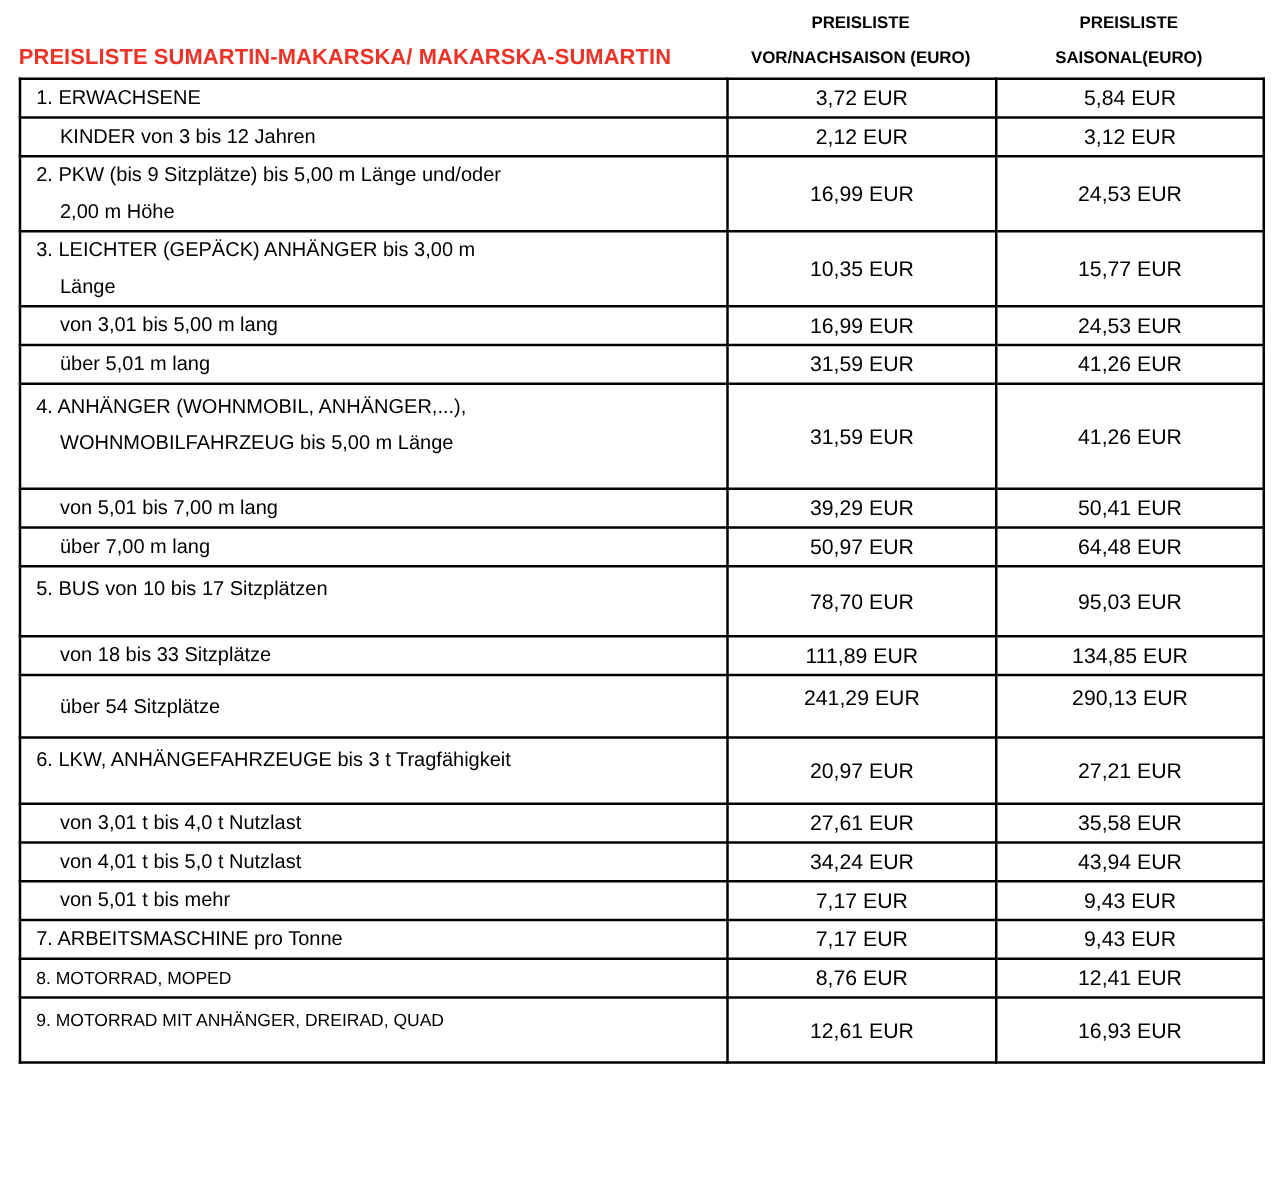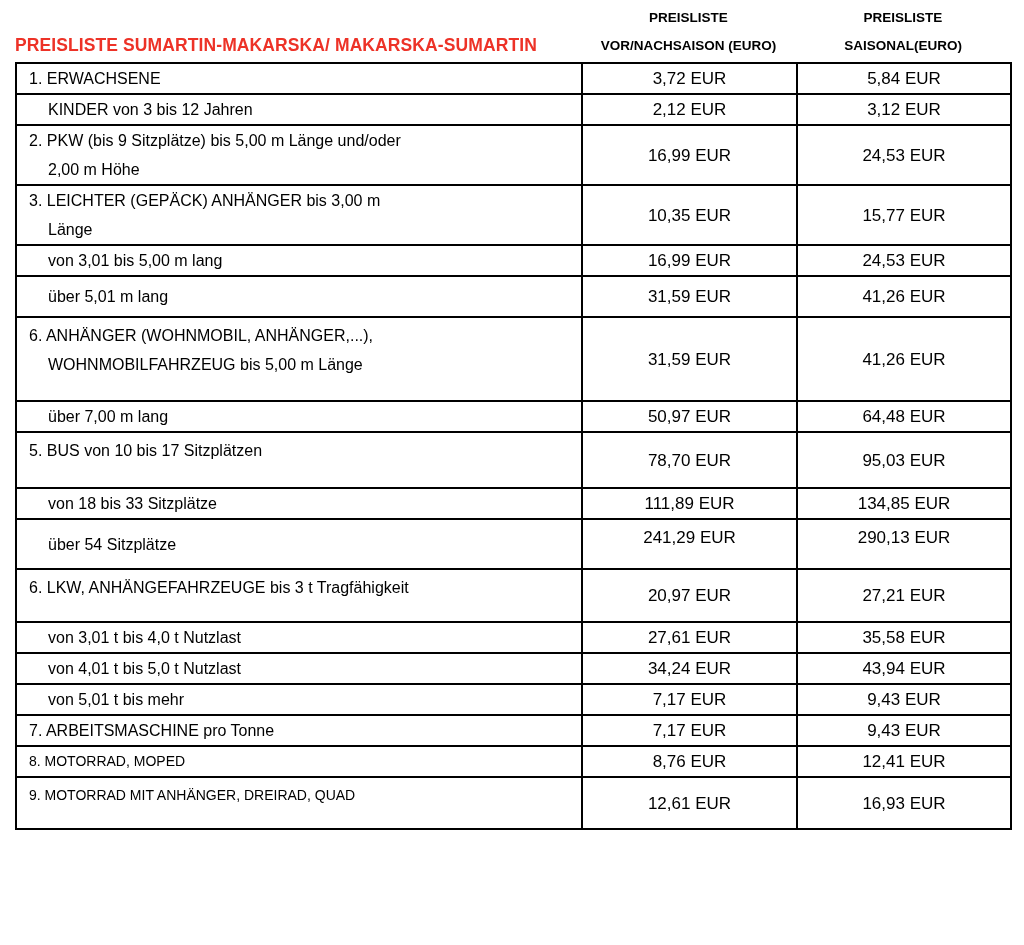--- a/index.html
+++ b/index.html
@@ -123,34 +123,41 @@
           <td class="price-cell" style="vertical-align: middle; border-color: rgb(0, 0, 0);">10,35 EUR</td>
           <td class="price-cell" style="vertical-align: middle; border-color: rgb(0, 0, 0);">15,77 EUR</td>
         </tr>
         <tr style="height: 29px;">
           <td class="label-cell" style="vertical-align: middle; border-color: rgb(0, 0, 0);">
             <div class="lbl-line indent">von 3,01 bis 5,00 m lang</div>
           </td>
           <td class="price-cell" style="vertical-align: middle; border-color: rgb(0, 0, 0);">16,99 EUR</td>
           <td class="price-cell" style="vertical-align: middle; border-color: rgb(0, 0, 0);">24,53 EUR</td>
         </tr>
-        <tr style="height: 41px;">
+        <tr style="height: 31px;">
           <td class="label-cell" style="vertical-align: middle; border-color: rgb(0, 0, 0);">
             <div class="lbl-line indent">über 5,01 m lang</div>
           </td>
           <td class="price-cell" style="vertical-align: middle; border-color: rgb(0, 0, 0);">31,59 EUR</td>
           <td class="price-cell" style="vertical-align: middle; border-color: rgb(0, 0, 0);">41,26 EUR</td>
         </tr>
         <tr style="height: 84px;">
           <td class="label-cell" style="vertical-align: top; padding-top: 3px; border-color: rgb(0, 0, 0);">
-            <div class="lbl-line">6. ANHÄNGER (WOHNMOBIL, ANHÄNGER,...),</div>
+            <div class="lbl-line">4. ANHÄNGER (WOHNMOBIL, ANHÄNGER,...),</div>
             <div class="lbl-line indent">WOHNMOBILFAHRZEUG bis 5,00 m Länge</div>
           </td>
           <td class="price-cell" style="vertical-align: middle; border-color: rgb(0, 0, 0);">31,59 EUR</td>
           <td class="price-cell" style="vertical-align: middle; border-color: rgb(0, 0, 0);">41,26 EUR</td>
+        </tr>
+        <tr style="height: 28px;">
+          <td class="label-cell" style="vertical-align: middle; border-color: rgb(0, 0, 0);">
+            <div class="lbl-line indent">von 5,01 bis 7,00 m lang</div>
+          </td>
+          <td class="price-cell" style="vertical-align: middle; border-color: rgb(0, 0, 0);">39,29 EUR</td>
+          <td class="price-cell" style="vertical-align: middle; border-color: rgb(0, 0, 0);">50,41 EUR</td>
         </tr>
         <tr style="height: 28px;">
           <td class="label-cell" style="vertical-align: middle; border-color: rgb(0, 0, 0);">
             <div class="lbl-line indent">über 7,00 m lang</div>
           </td>
           <td class="price-cell" style="vertical-align: middle; border-color: rgb(0, 0, 0);">50,97 EUR</td>
           <td class="price-cell" style="vertical-align: middle; border-color: rgb(0, 0, 0);">64,48 EUR</td>
         </tr>
         <tr style="height: 56px;">
           <td class="label-cell" style="vertical-align: top; padding-top: 3px; border-color: rgb(0, 0, 0);">

